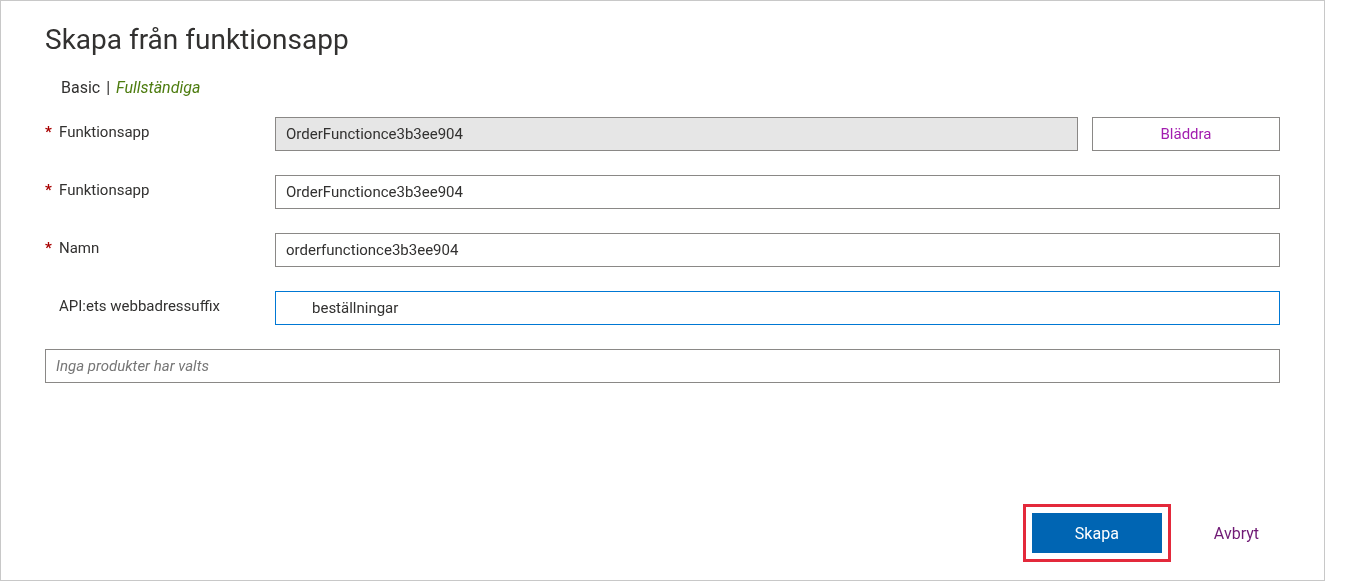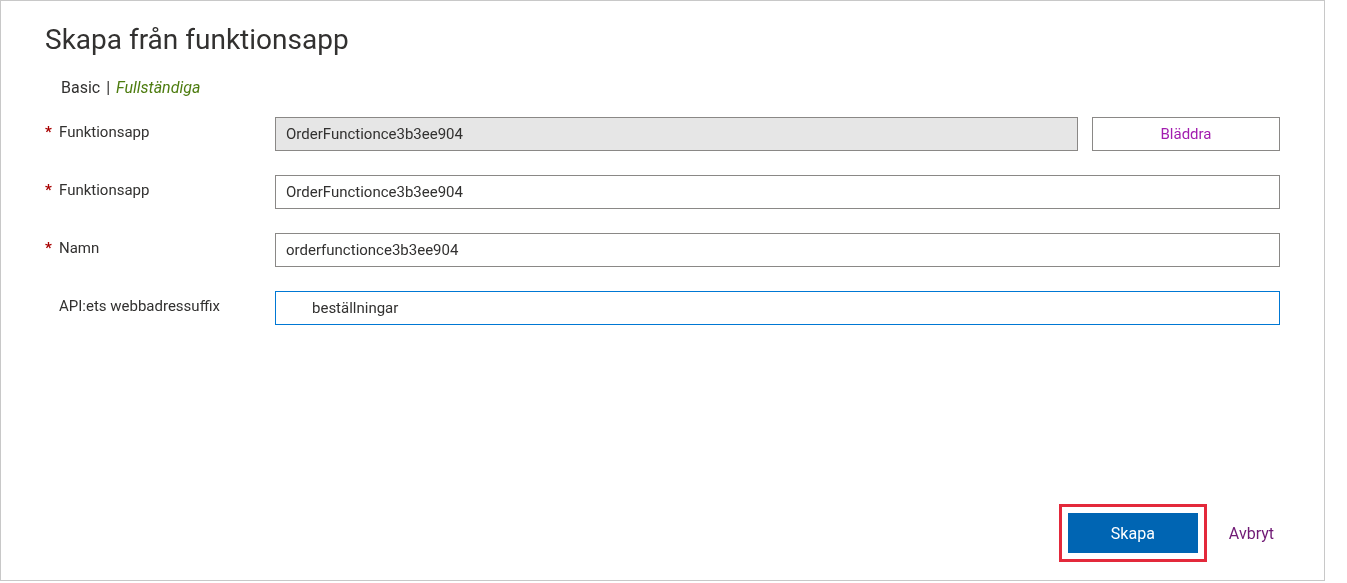--- a/index.html
+++ b/index.html
@@ -89,24 +89,24 @@
     height: 34px;
     border: 1px solid #8a8886;
     background: #fff;
     font-size: 15px;
     font-family: inherit;
     color: #a21caf;
     cursor: pointer;
   }
   .footer {
     position: absolute;
-    right: 32px;
+    right: 47px;
     bottom: 18px;
     display: flex;
-    gap: 4px;
+    gap: 25px;
   }
   .create-wrap {
     border: 3px solid #e3293b;
     padding: 6px;
     display: inline-flex;
   }
   .btn-primary {
     width: 130px;
     height: 40px;
     background: #0065b3;
@@ -174,20 +174,23 @@
     <div class="label-col">
       <span class="req-pad"></span>
       <span>API:ets webbadressuffix</span>
     </div>
     <div class="field-col">
       <input type="text" class="text-input focused" value="beställningar" style="">
     </div>
   </div>
 
   <div class="form-row">
+    <div class="field-col">
+      <input type="text" class="text-input" placeholder="Inga produkter har valts" style="">
+    </div>
   </div>
 
   <div class="footer">
     <span class="create-wrap">
       <button class="btn-primary">Skapa</button>
     </span>
     <button class="btn-secondary">Avbryt</button>
   </div>
 
 </div>

